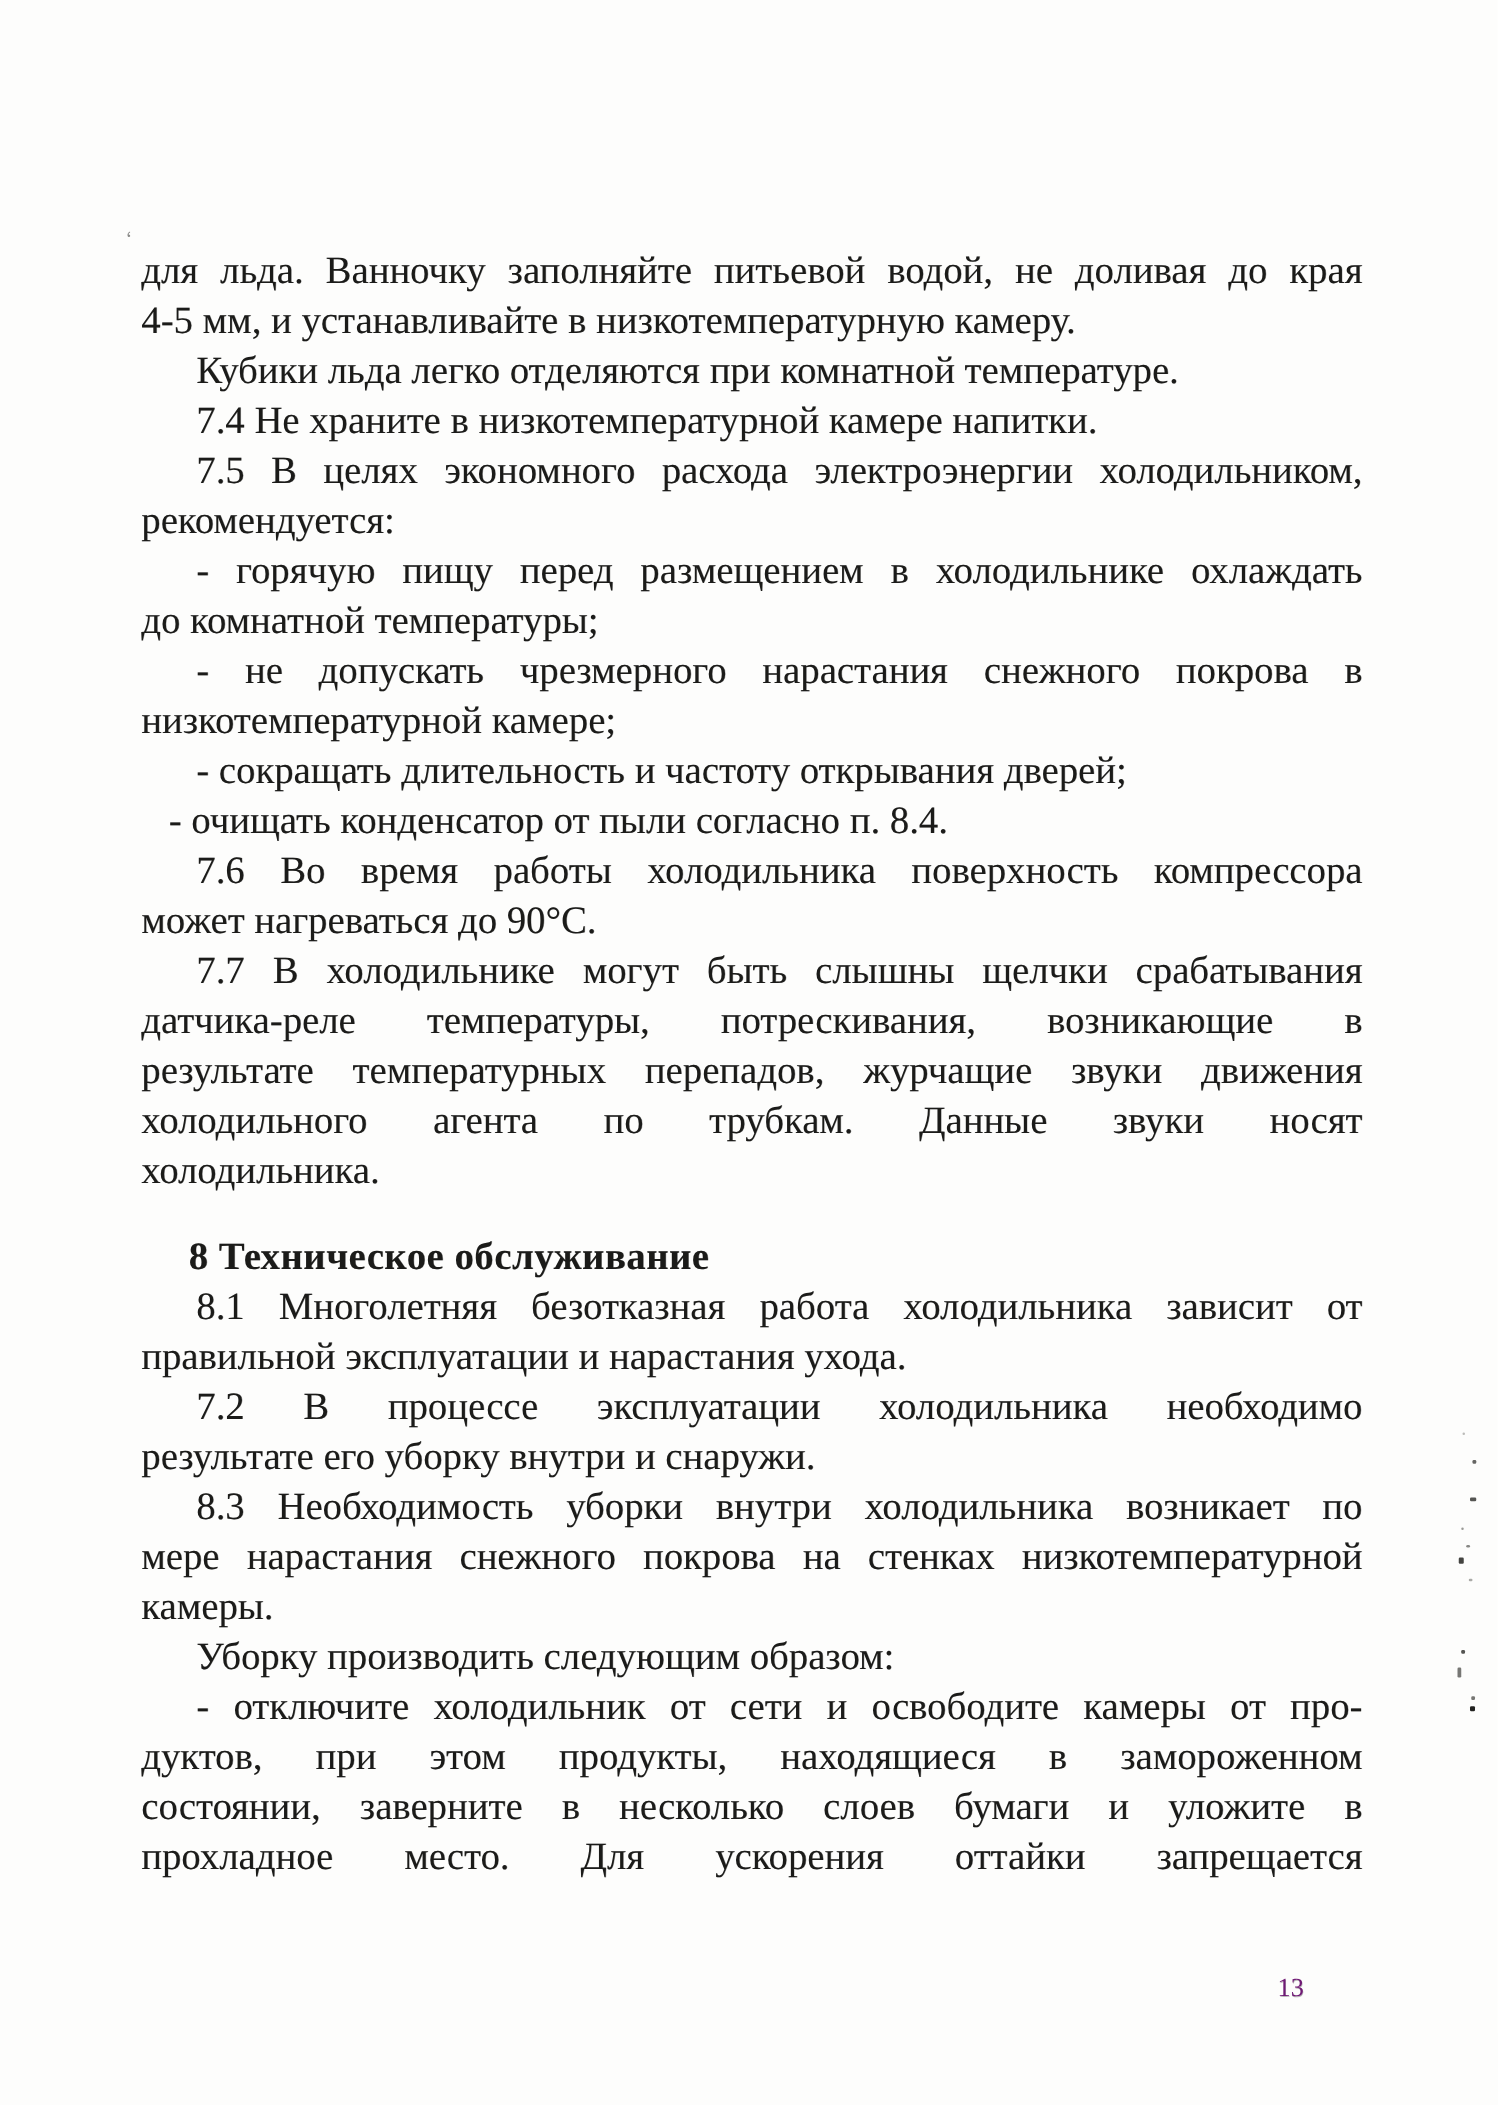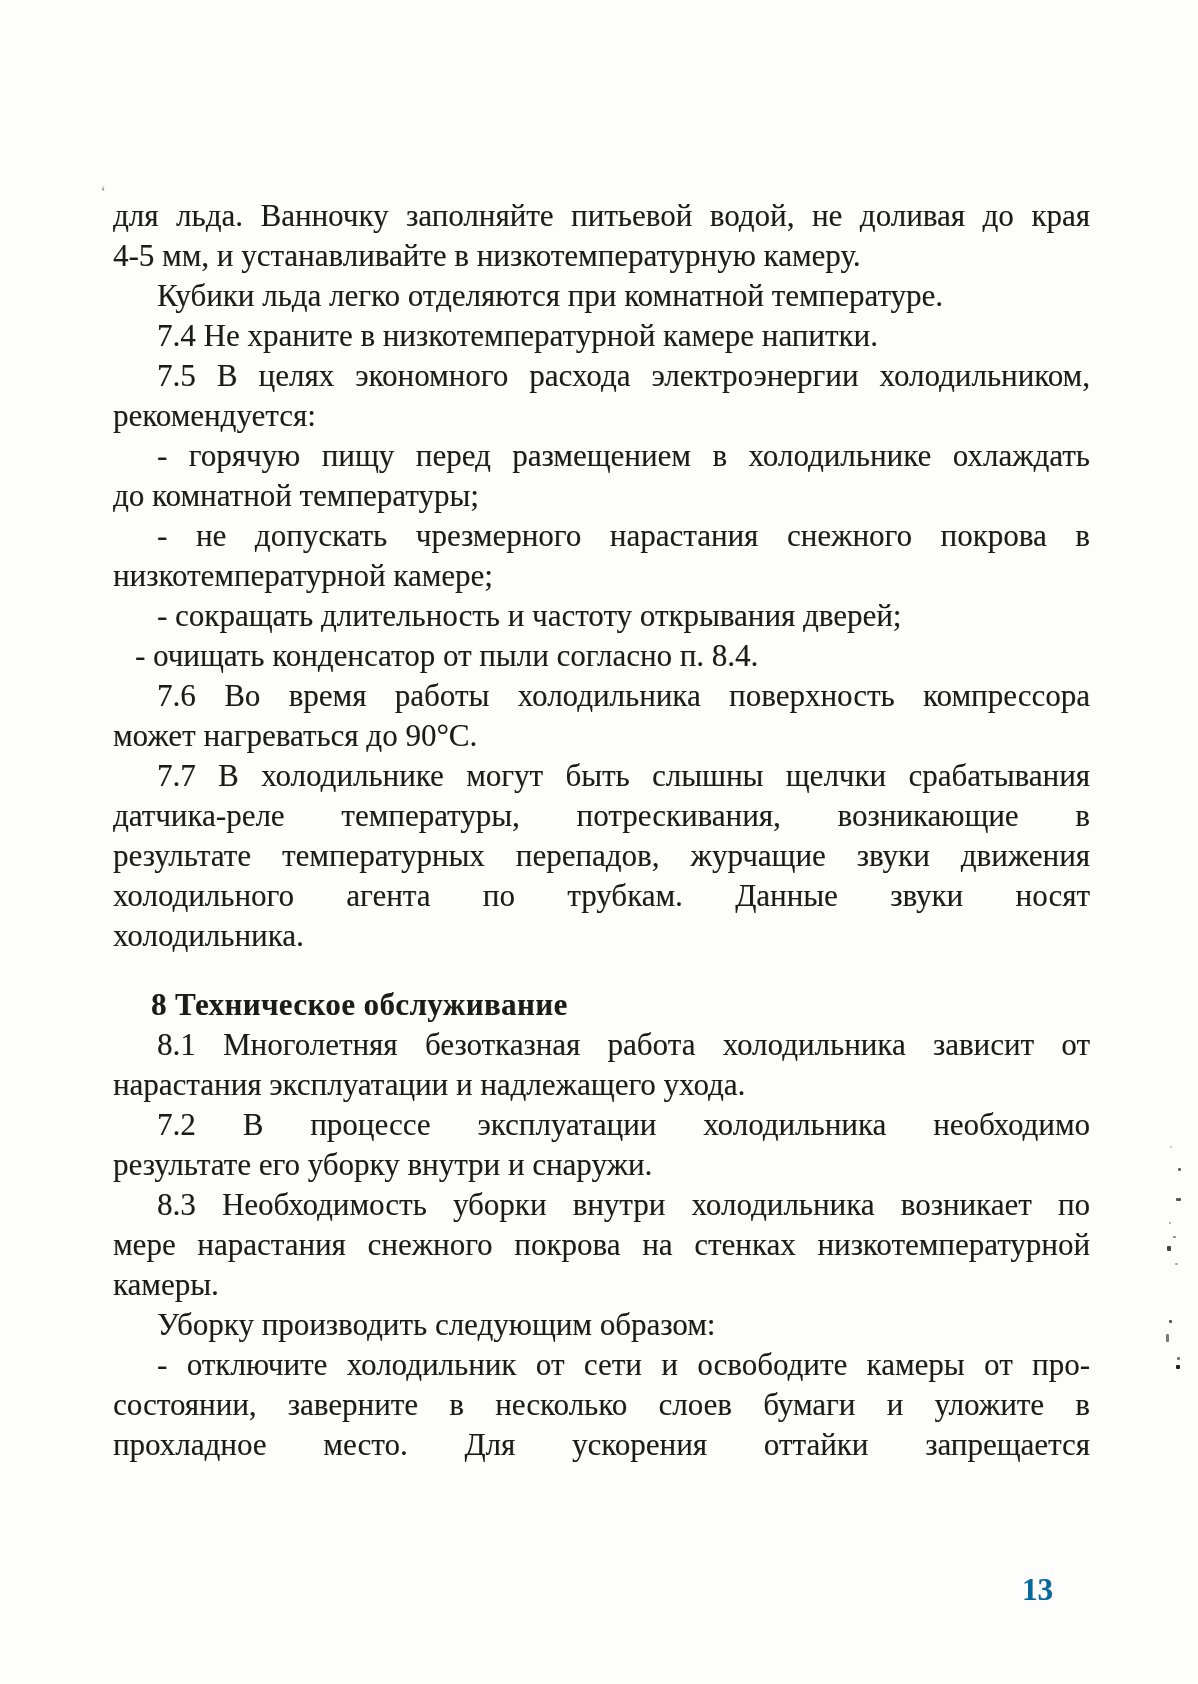--- a/index.html
+++ b/index.html
@@ -35,25 +35,24 @@
   .heading {
     font-weight: bold;
     text-indent: 38px;
     margin-top: 29px;
     letter-spacing: 0.4px;
   }
   .pagenum {
     position: absolute;
     left: 1022px;
     top: 1574px;
-    font-size: 31px;
+    font-size: 21px;
     line-height: 32px;
-    color: #0369a1;
+    color: #701a75;
     text-shadow: 0.4px 0.4px 0 rgba(25,25,25,0.3);
-    font-weight: bold;
   }
   .corner-mark {
     position: absolute;
     left: 101px;
     top: 183px;
     font-size: 16px;
     color: #8a8a88;
     transform: rotate(-8deg);
   }
   .speck { position: absolute; border-radius: 1px; }
@@ -78,28 +77,29 @@
       <div class="line ind-sm">- очищать конденсатор от пыли согласно п. 8.4.</div>
       <div class="line ind just">7.6 Во время работы холодильника поверхность компрессора</div>
       <div class="line">может нагреваться до 90°С.</div>
       <div class="line ind just">7.7 В холодильнике могут быть слышны щелчки срабатывания</div>
       <div class="line just">датчика-реле температуры, потрескивания, возникающие в</div>
       <div class="line just">результате температурных  перепадов, журчащие звуки движения</div>
       <div class="line just">холодильного агента по трубкам. Данные звуки носят</div>
       <div class="line">холодильника.</div>
       <div class="heading">8 Техническое обслуживание</div>
       <div class="line ind just">8.1 Многолетняя безотказная работа холодильника зависит от</div>
-      <div class="line">нарастания эксплуатации и надлежащего ухода.</div>
+      <div class="line">правильной эксплуатации и нарастания ухода.</div>
       <div class="line ind just">7.2 В процессе эксплуатации холодильника необходимо</div>
       <div class="line">результате его уборку внутри и снаружи.</div>
       <div class="line ind just">8.3 Необходимость уборки внутри холодильника возникает по</div>
       <div class="line just">мере нарастания снежного покрова на стенках низкотемпературной</div>
       <div class="line">камеры.</div>
       <div class="line ind">Уборку производить следующим образом:</div>
       <div class="line ind just">- отключите холодильник от сети и освободите камеры от про-</div>
+      <div class="line just">дуктов, при этом продукты, находящиеся в замороженном</div>
       <div class="line just">состоянии, заверните в несколько слоев бумаги и уложите в</div>
       <div class="line just">прохладное место. Для ускорения оттайки запрещается</div>
     </div>
   <div class="pagenum">13</div>
   <div id="specks">
       <span class="speck" style="left: 1170px; top: 1146px; width: 2px; height: 2px; background: rgb(187, 187, 184);"></span>
       <span class="speck" style="left: 1178px; top: 1168px; width: 3px; height: 3px; background: rgb(102, 102, 99);"></span>
       <span class="speck" style="left: 1176px; top: 1198px; width: 5px; height: 3px; background: rgb(85, 85, 82);"></span>
       <span class="speck" style="left: 1169px; top: 1222px; width: 2px; height: 2px; background: rgb(153, 153, 150);"></span>
       <span class="speck" style="left: 1173px; top: 1236px; width: 3px; height: 2px; background: rgb(136, 136, 133);"></span>

